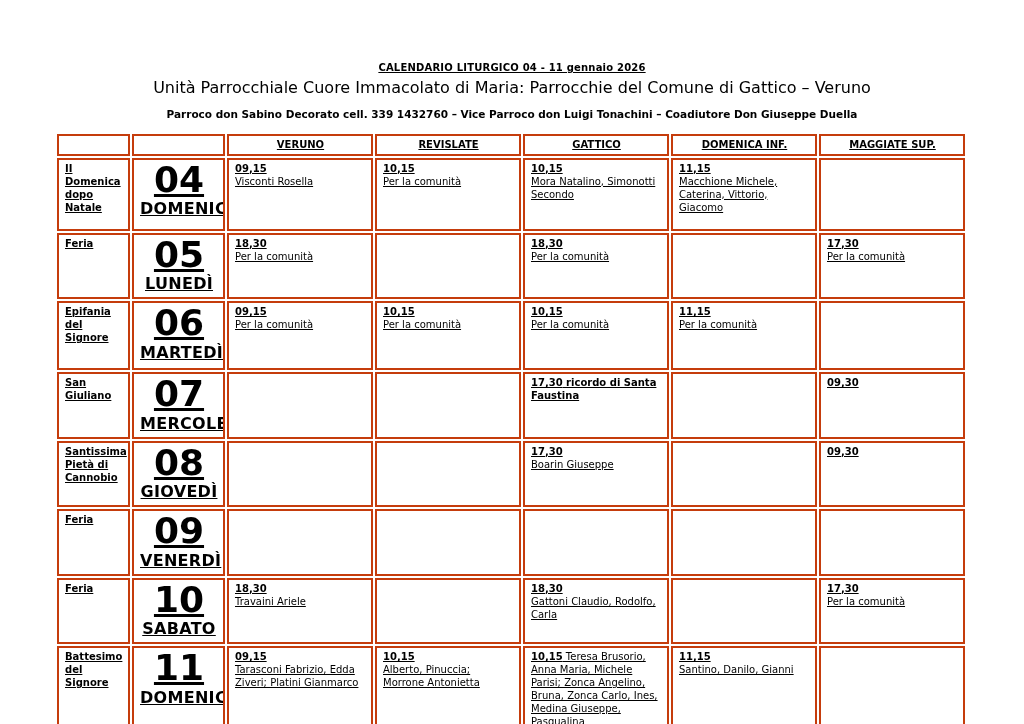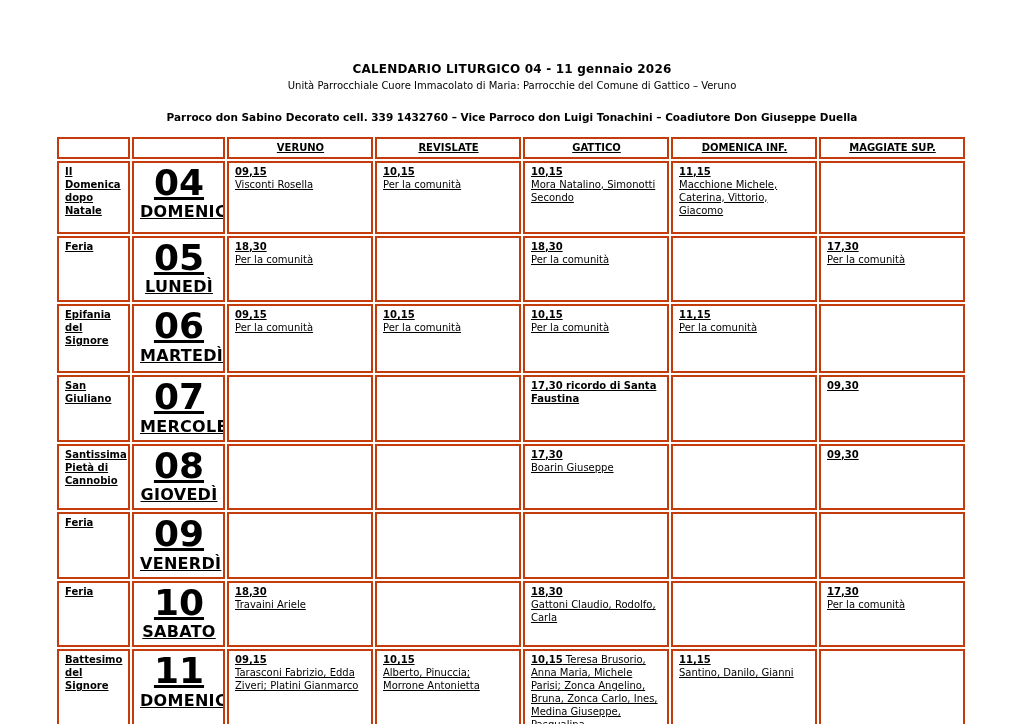--- a/index.html
+++ b/index.html
@@ -5,23 +5,23 @@
   :root { --border:#C53C0C; --text:#000000; }
   * { box-sizing:border-box; }
   html,body { margin:0; padding:0; }
   body {
     width:1024px; height:724px; background:#ffffff; overflow:hidden;
     font-family:"DejaVu Sans","Liberation Sans",sans-serif; color:var(--text);
   }
   .page { position:relative; width:1024px; height:724px; }
 
   .doc-header { text-align:center; padding-top:62px; line-height:1.25; }
-  .doc-title { font-size:12px; font-weight:bold; letter-spacing:0.2px; }
-  .doc-sub1  { font-size:10px; margin-top:3px; }
-  .doc-sub2  { font-size:10.5px; font-weight:bold; margin-top:18px; }
+  .doc-title { font-size:10px; font-weight:bold; letter-spacing:0.2px;text-decoration:underline; }
+  .doc-sub1  { font-size:16px; margin-top:3px; }
+  .doc-sub2  { font-size:10.5px; font-weight:bold; margin-top:10px; }
 
   table.cal {
     border-collapse:separate; border-spacing:2px; table-layout:fixed;
     width:912px; margin:11px 0 0 55px;text-decoration:underline;
   }
   table.cal th, table.cal td {
     border:2px solid var(--border);
     vertical-align:top; font-size:10px; line-height:1.3;
     padding:2px 5px 2px 6px; overflow:hidden;
   }

